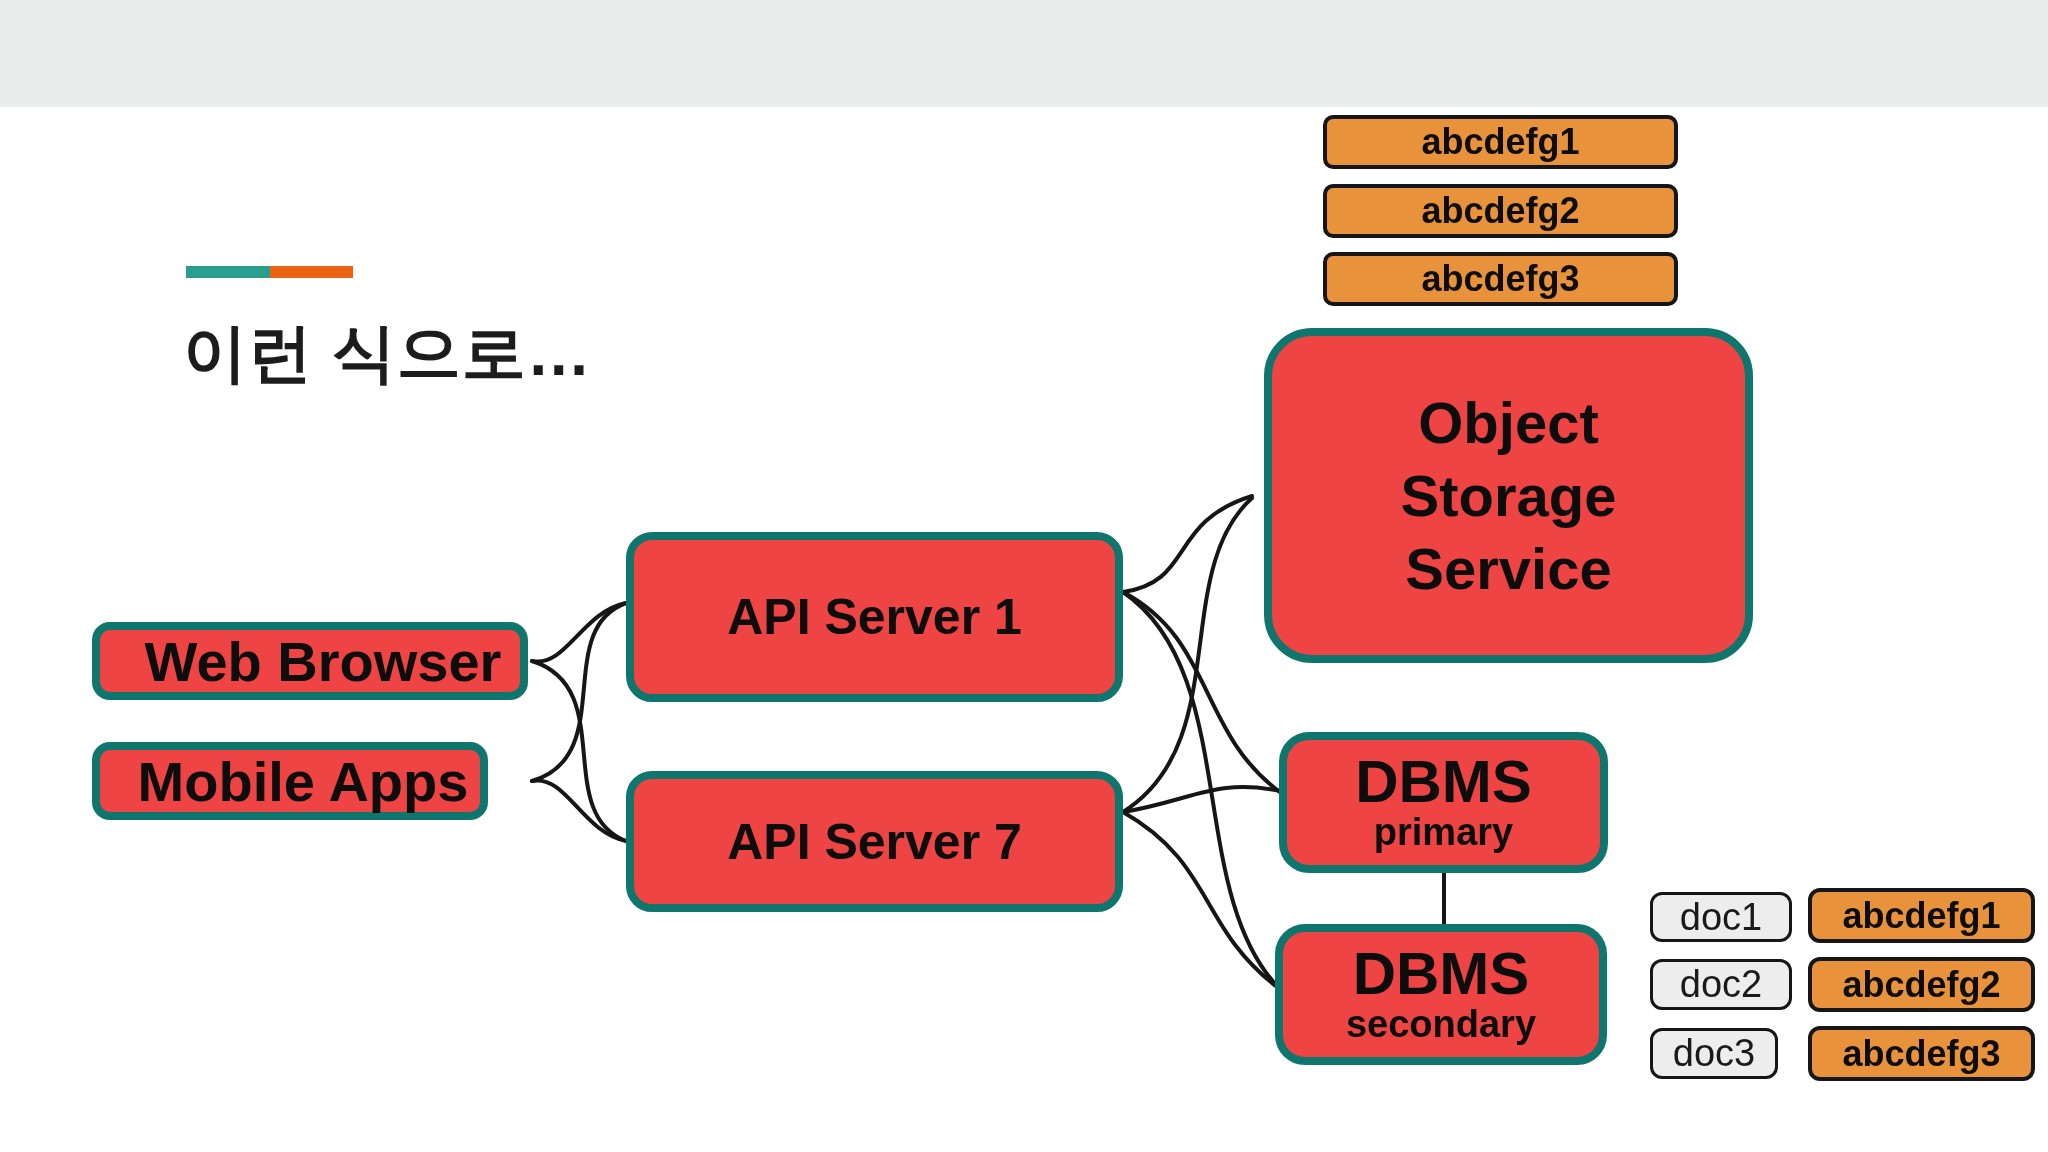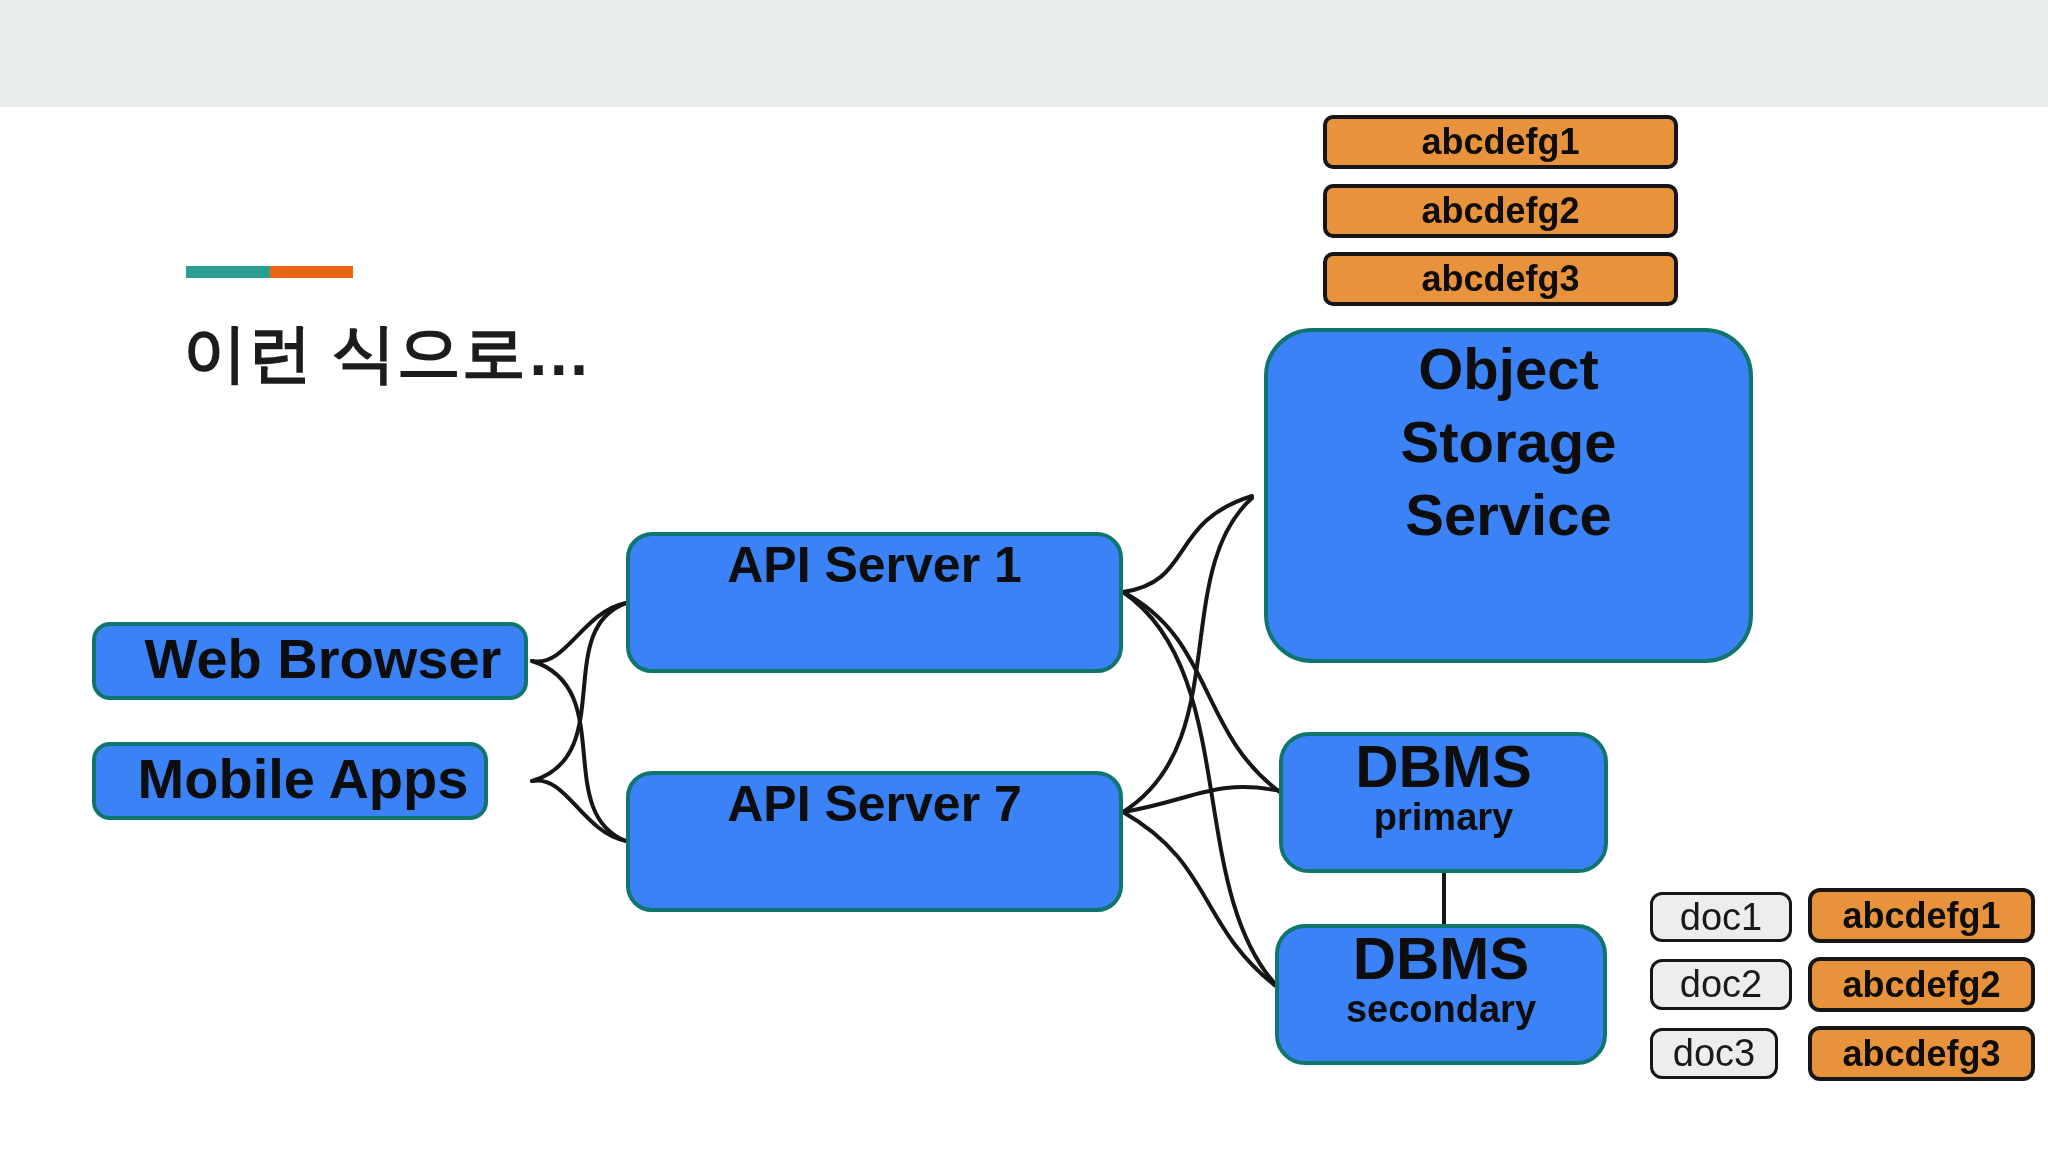--- a/index.html
+++ b/index.html
@@ -34,27 +34,27 @@
   svg.connectors {
     position: absolute;
     left: 0; top: 0;
     width: 2048px; height: 1152px;
     pointer-events: none;
   }
   svg.connectors path { fill: none; stroke: #161616; stroke-width: 4; stroke-linecap: round; }
   .node {
     position: absolute;
     box-sizing: border-box;
-    background: #3b82f6;
-    border: 4px solid #0f766e;
+    background: #ef4444;
+    border: 8px solid #0f766e;
     color: #0d0d0d;
     display: flex;
     flex-direction: column;
     align-items: center;
-    justify-content: flex-start;
+    justify-content: center;
     text-align: center;
     font-weight: 700;
   }
   .node.small   { border-radius: 18px; font-size: 56px; padding-left: 26px; }
   .node.api     { border-radius: 26px; font-size: 50px; }
   .node.storage { border-radius: 48px; font-size: 58px; line-height: 1.26; }
   .node.dbms    { border-radius: 30px; }
   .node.dbms .dbms-title { font-size: 60px; line-height: 1.02; }
   .node.dbms .dbms-sub   { font-size: 38px; line-height: 1.1; }
   .tag {
@@ -115,21 +115,21 @@
   </svg>
 
   <div class="node small" style="left:92px; top:622px; width:436px; height:78px;">
     <span>Web Browser</span>
   </div>
 
   <div class="node small" style="left:92px; top:742px; width:396px; height:78px;">
     <span>Mobile Apps</span>
   </div>
 
-  <div class="node api" style="left:626px; top:532px; width:497px; height:141px;">
+  <div class="node api" style="left:626px; top:532px; width:497px; height:170px;">
     <span>API Server 1</span>
   </div>
 
   <div class="node api" style="left:626px; top:771px; width:497px; height:141px;">
     <span>API Server 7</span>
   </div>
 
   <div class="node storage" style="left:1264px; top:328px; width:489px; height:335px;">
     <span class="inner">Object Storage Service</span>
   </div>

